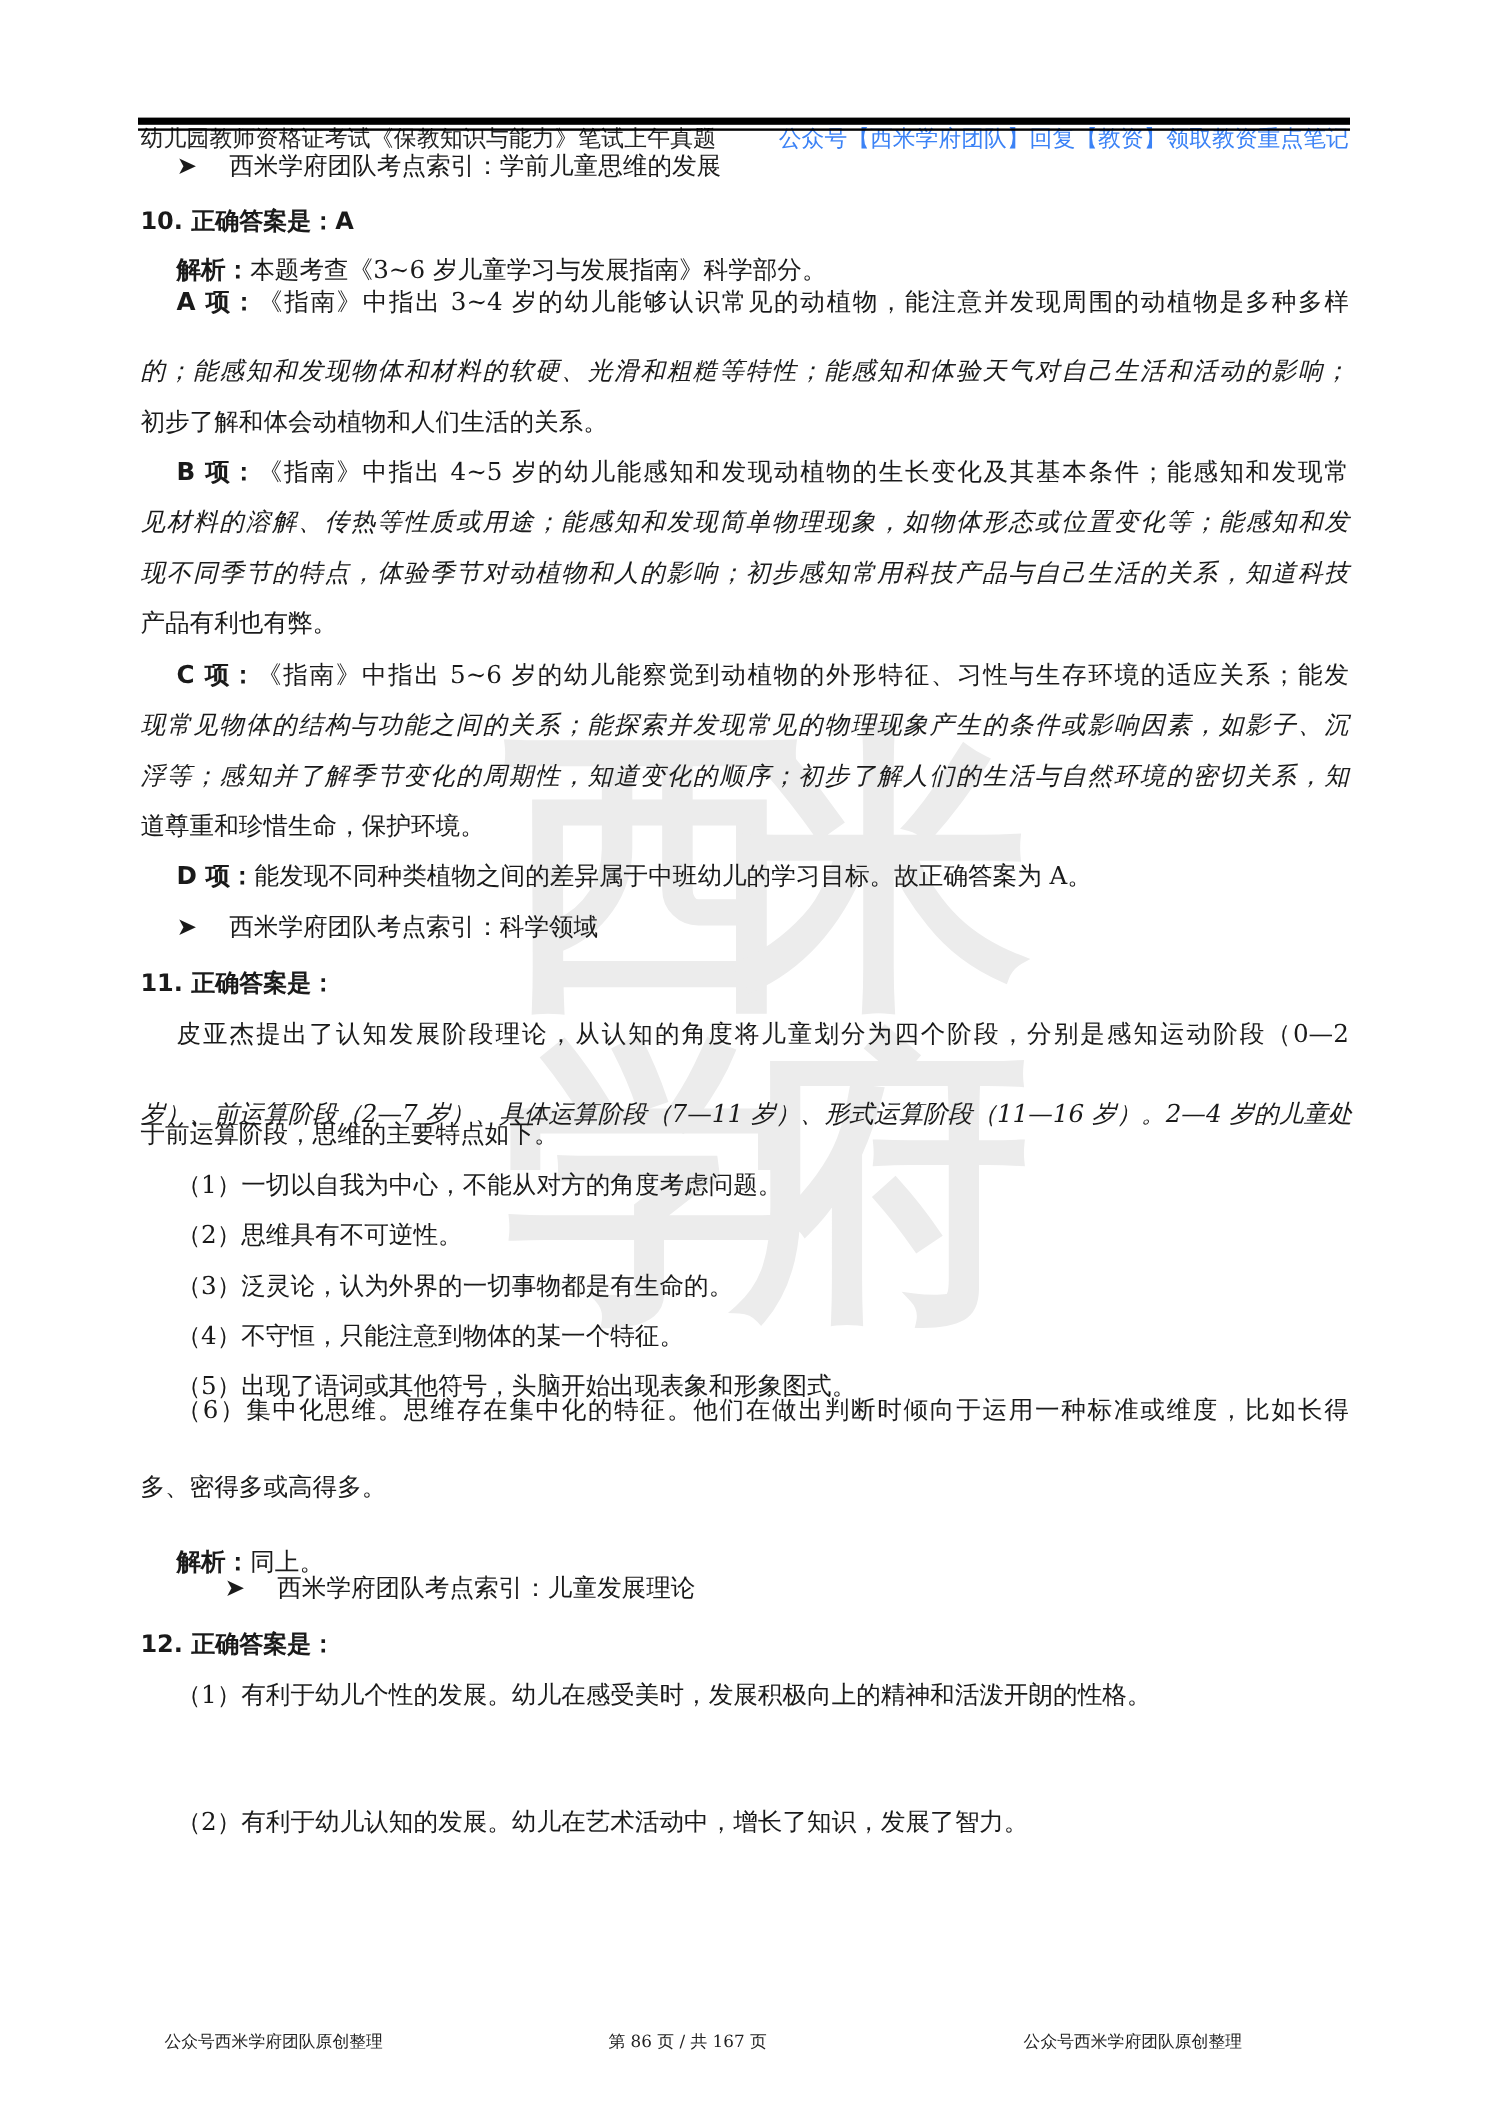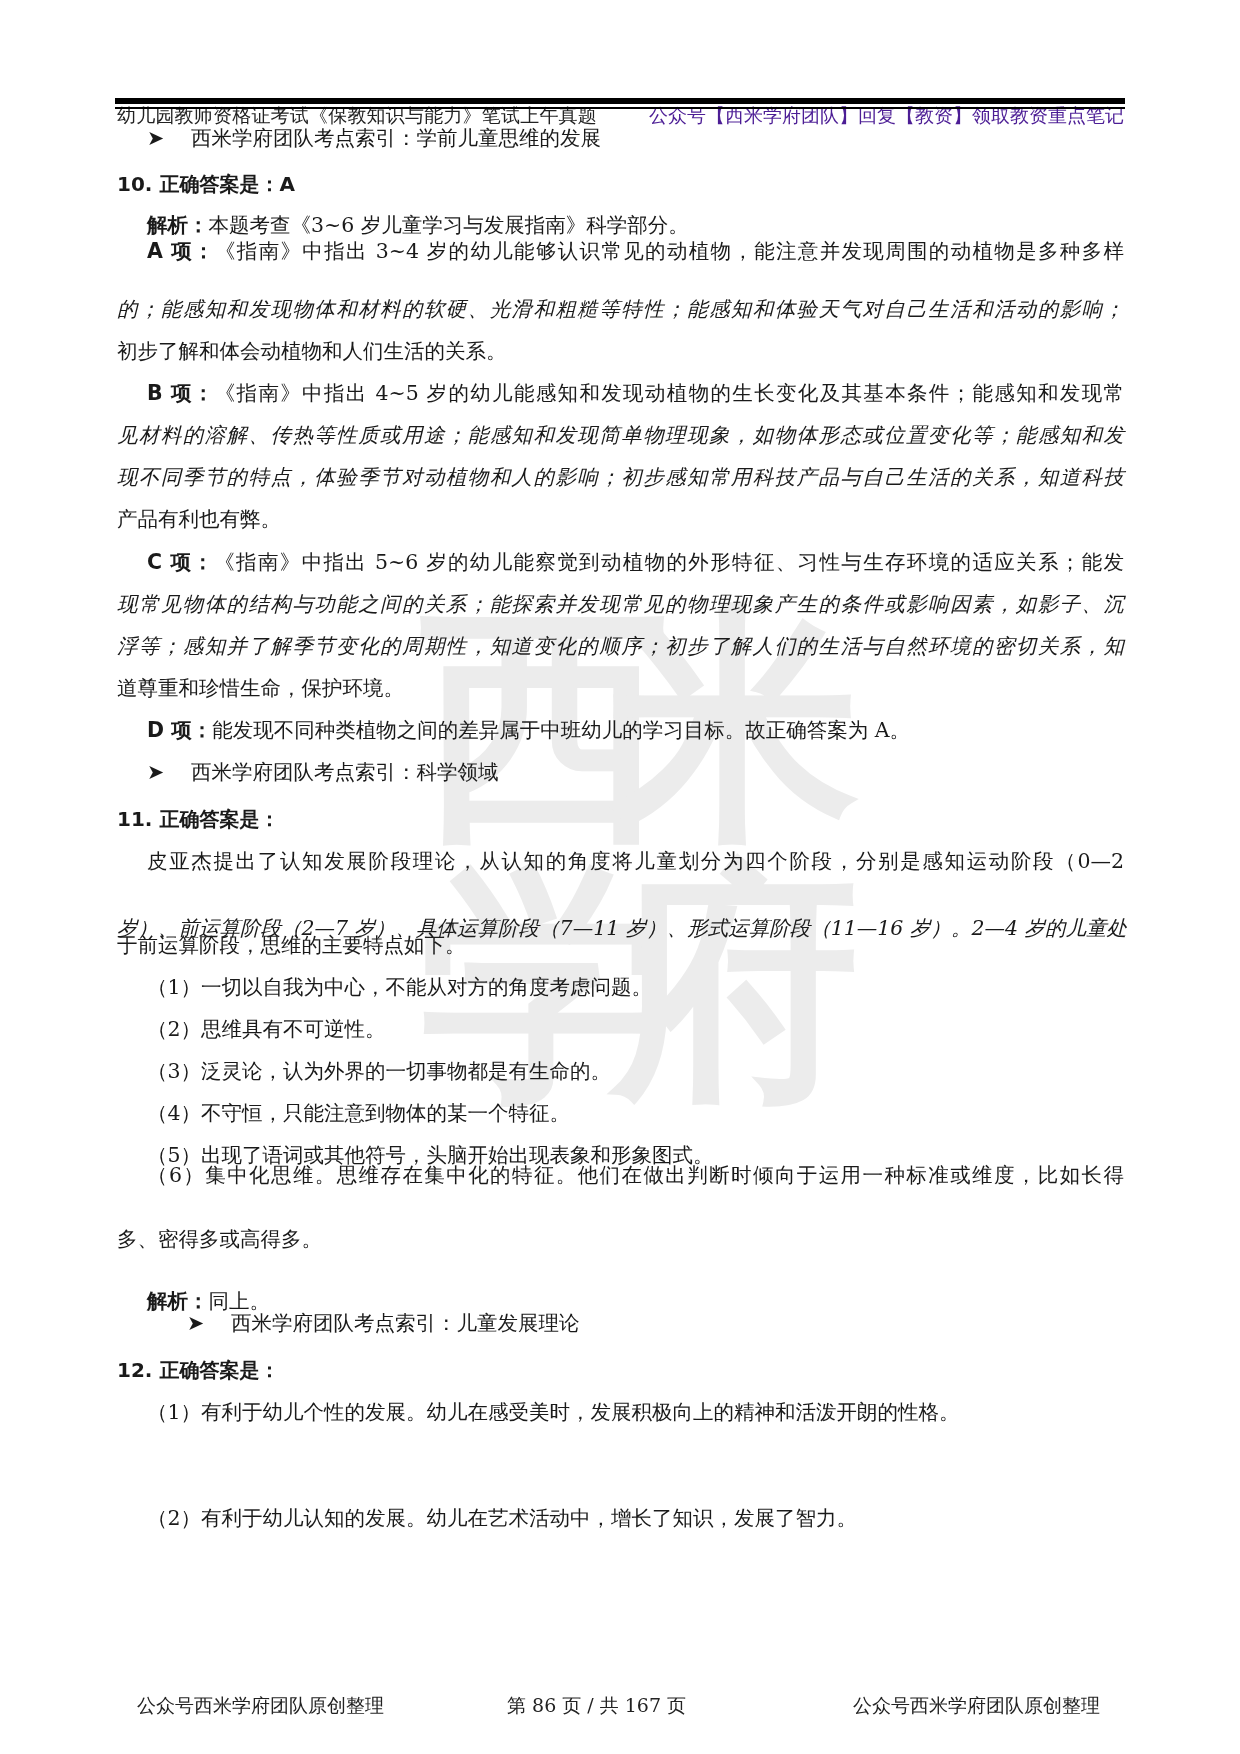--- a/index.html
+++ b/index.html
@@ -6,40 +6,40 @@
     body {
       width: 1240px; height: 1754px; position: relative; overflow: hidden;
       font-family: "DejaVu Serif", "Liberation Serif", serif;
       color: #1a1a1a;
     }
     .page { position: absolute; left: 0; top: 0; width: 1240px; height: 1754px; }
 
     
     .hdr { position: absolute; left: 117px; top: 68px; width: 1007px; height: 26px; margin-top: 35px; }
     .hdr-left { position: absolute; left: 0; top: 0; font-size: 19px; letter-spacing: 0.2px; white-space: nowrap; color: #222; }
-    .hdr-right { position: absolute; right: 0; top: 0; font-size: 19px; white-space: nowrap; color: #4c1d95; }
+    .hdr-right { position: absolute; right: 0; top: 0; font-size: 19px; white-space: nowrap; color: #3b82f6; }
     .hdr-bar-thick { position: absolute; left: 115px; top: 98px; width: 1010px; height: 6px; background: #000; }
     .hdr-bar-thin { position: absolute; left: 115px; top: 107px; width: 1010px; height: 2px; background: #000; }
 
     
     .wm { position: absolute; left: 410px; top: 600px; width: 400px; height: 520px; pointer-events: none; }
     .wm span { position: absolute; font-family: "DejaVu Sans", sans-serif; font-size: 250px; font-weight: bold; color: #ececec; line-height: 1; }
 
     
     .content { position: absolute; left: 117px; top: 120px; width: 1007px; }
     .line { position: absolute; left: 0; font-size: 20.5px; white-space: nowrap; line-height: 28px; }
     .indent { left: 30px; }
     .b { font-weight: bold; font-family: "DejaVu Sans", sans-serif; }
     .qhead { font-weight: bold; font-family: "DejaVu Sans", sans-serif; font-size: 20px; }
     .arrow { display: inline-block; width: 44px; font-family: "DejaVu Sans", sans-serif; }
     .just { text-align: justify; text-align-last: justify; width: 1007px; font-style: italic; }
     .just-ind { text-align: justify; text-align-last: justify; width: 977px; }
 
     
-    .ftr { position: absolute; top: 1693px; font-size: 19px; white-space: nowrap; color: #222; }
+    .ftr { position: absolute; top: 1693px; font-size: 14px; white-space: nowrap; color: #222; }
   </style>
 </head>
 <body>
 
 <div class="page">
 
   <div class="wm">
     <span style="left:10px; top:0px;">西</span>
     <span style="left:200px; top:0px;">米</span>
     <span style="left:10px; top:260px;">学</span>

